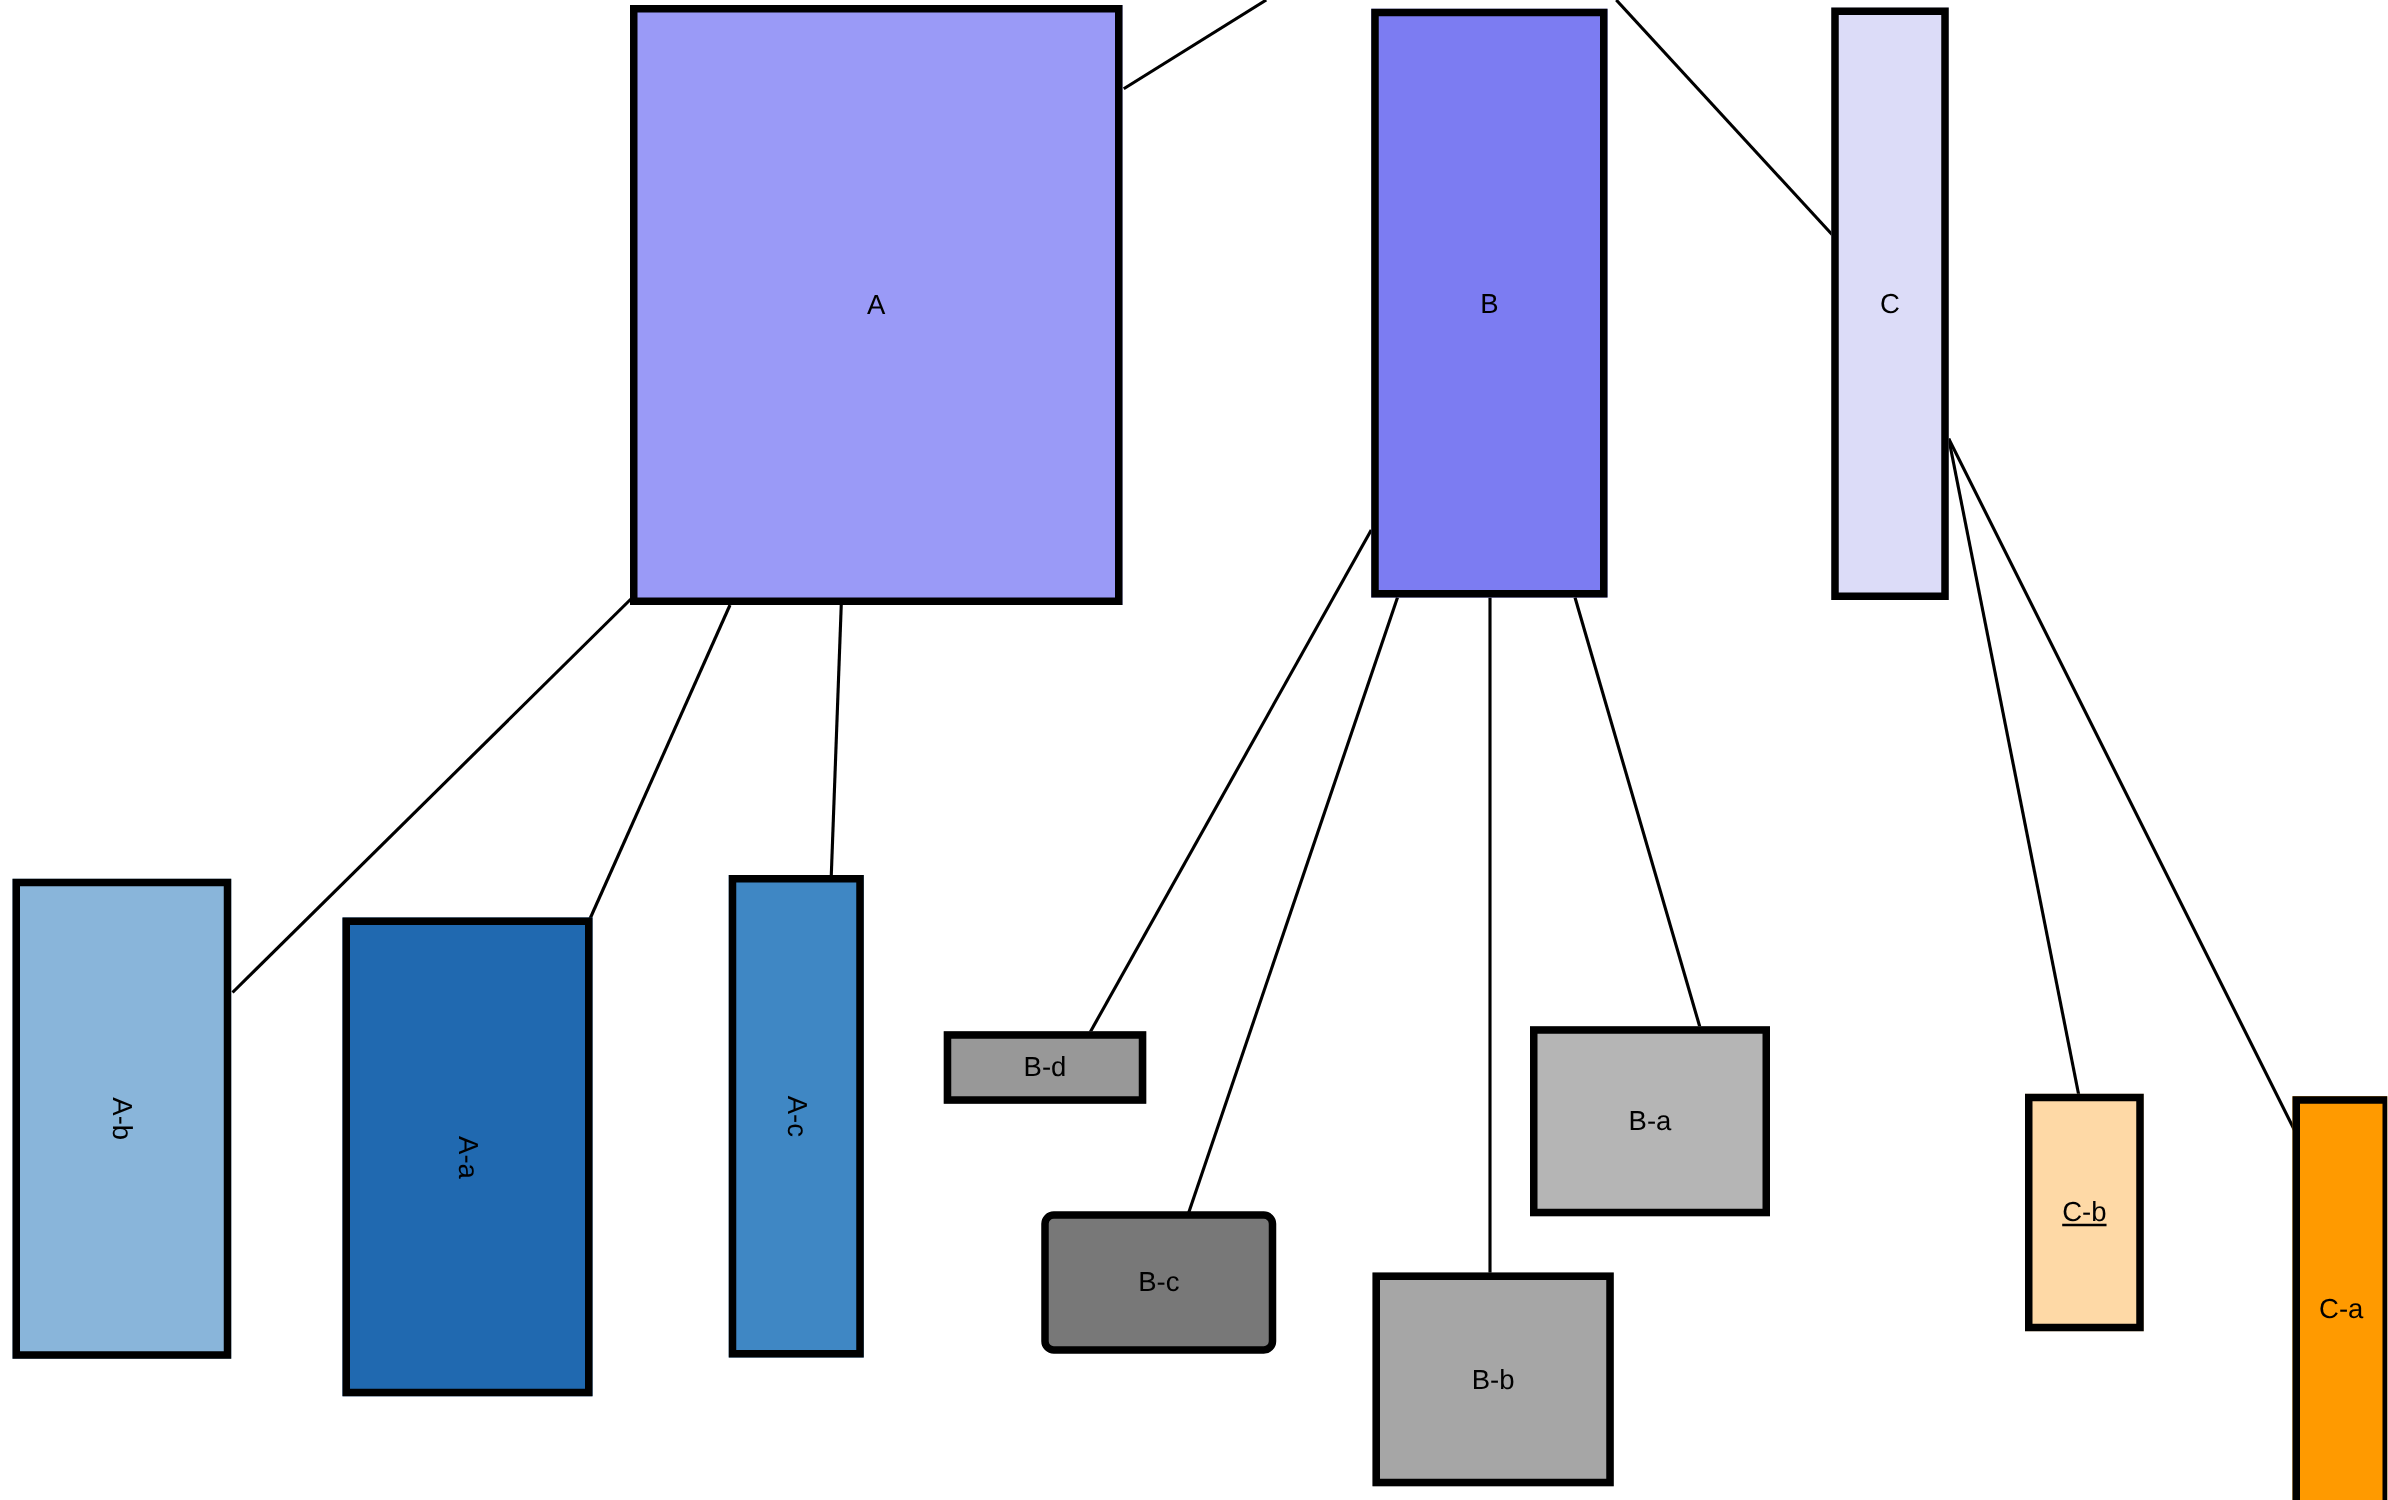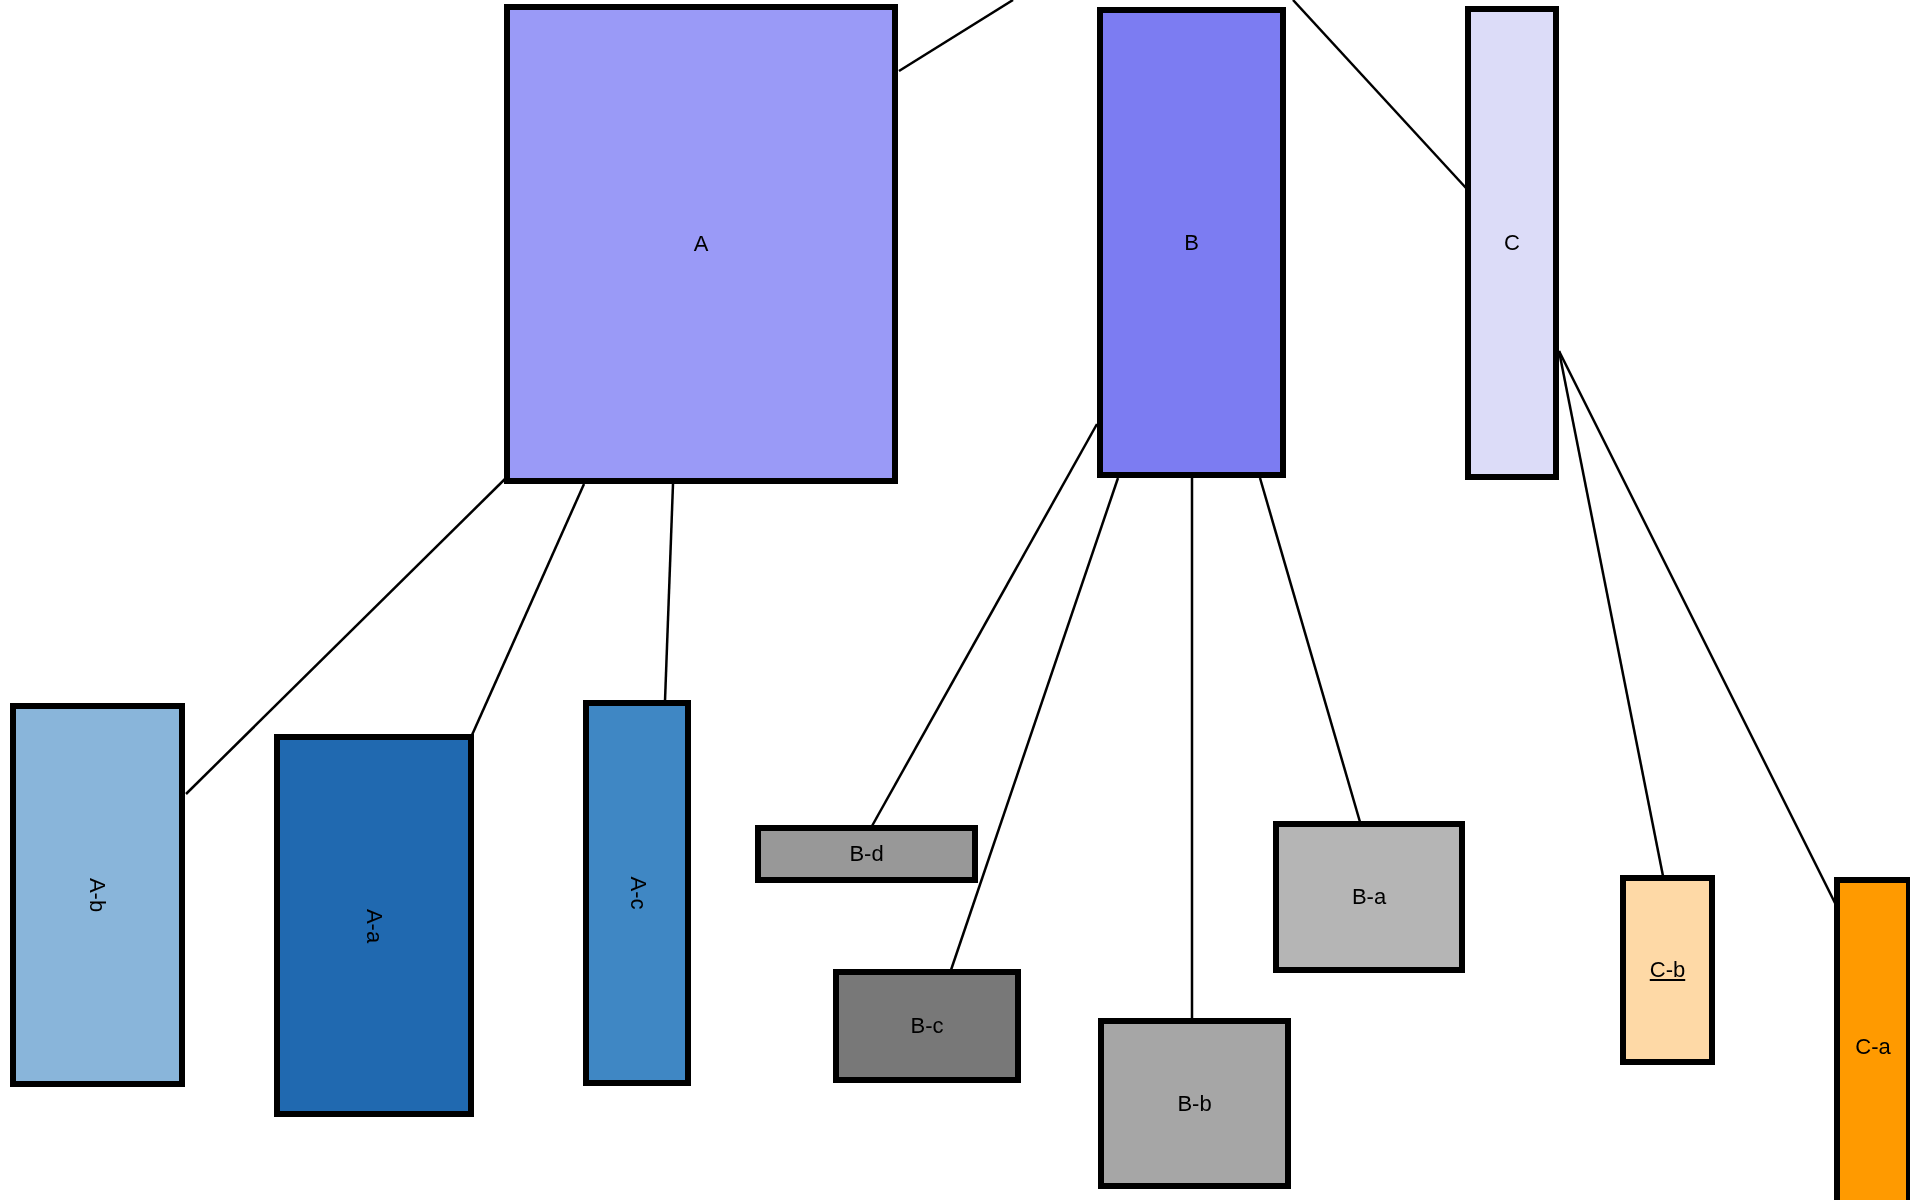--- a/index.html
+++ b/index.html
@@ -69,30 +69,30 @@
     </div>
   <div class="node" style="left: 10px; top: 703px; width: 175px; height: 384px; background: rgb(137, 181, 218); border-color: rgb(0, 0, 0);">
       <span class="lbl rot">A-b</span>
     </div>
   <div class="node" style="left: 274px; top: 734px; width: 200px; height: 383px; background: rgb(32, 105, 176); border-color: rgb(0, 0, 0);">
       <span class="lbl rot">A-a</span>
     </div>
   <div class="node" style="left: 583px; top: 700px; width: 108px; height: 386px; background: rgb(63, 135, 196); border-color: rgb(0, 0, 0);">
       <span class="lbl rot">A-c</span>
     </div>
-  <div class="node" style="left: 755px; top: 825px; width: 223px; height: 58px; background: rgb(152, 152, 152); border-color: rgb(0, 0, 0);">
+  <div class="node" style="left: 755px; top: 825px; width: 162px; height: 58px; background: rgb(152, 152, 152); border-color: rgb(0, 0, 0);">
       <span class="lbl">B-d</span>
     </div>
-  <div class="node" style="left: 833px; top: 969px; width: 188px; height: 114px; background: rgb(120, 120, 120); border-color: rgb(0, 0, 0);">
+  <div class="node" style="left: 833px; top: 969px; width: 188px; height: 114px; background: rgb(120, 120, 120); border-color: rgb(0, 0, 0); border-radius: 10px;">
       <span class="lbl">B-c</span>
     </div>
   <div class="node" style="left: 1098px; top: 1018px; width: 193px; height: 171px; background: rgb(166, 166, 166); border-color: rgb(0, 0, 0);">
       <span class="lbl">B-b</span>
     </div>
-  <div class="node" style="left: 1273px; top: 821px; width: 192px; height: 152px; background: rgb(181, 181, 181); border-color: rgb(0, 0, 0);">
+  <div class="node" style="left: 1224px; top: 821px; width: 192px; height: 152px; background: rgb(181, 181, 181); border-color: rgb(0, 0, 0);">
       <span class="lbl">B-a</span>
     </div>
   <div class="node" style="left: 1620px; top: 875px; width: 95px; height: 190px; background: rgb(254, 217, 166); border-color: rgb(0, 0, 0); text-decoration: underline;">
       <span class="lbl">C-b</span>
     </div>
   <div class="node" style="left: 1834px; top: 877px; width: 78px; height: 340px; background: rgb(255, 154, 0); border-color: rgb(0, 0, 0);">
       <span class="lbl">C-a</span>
     </div>
 </div>
 

